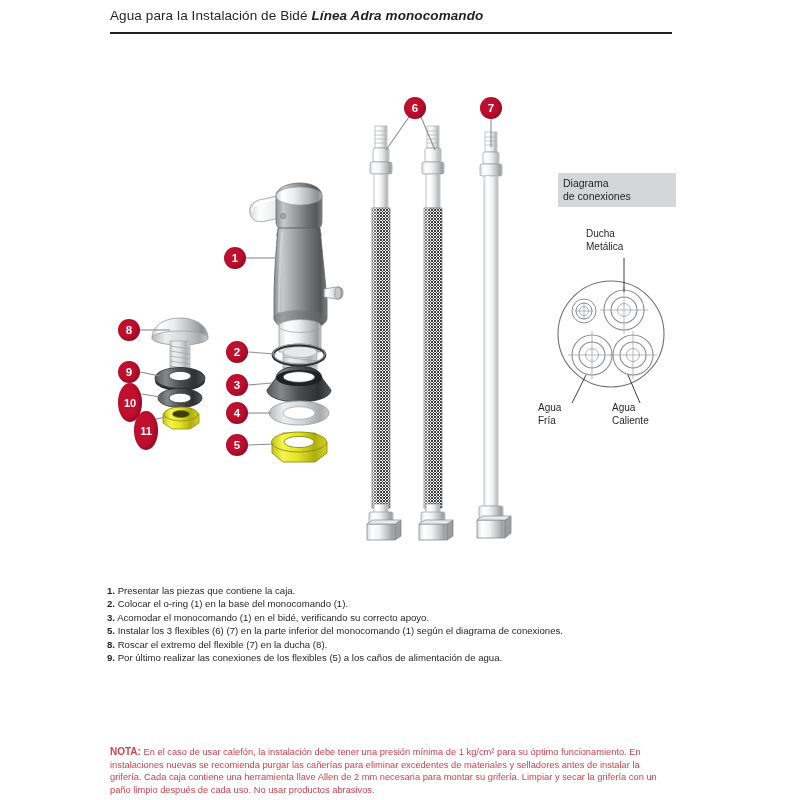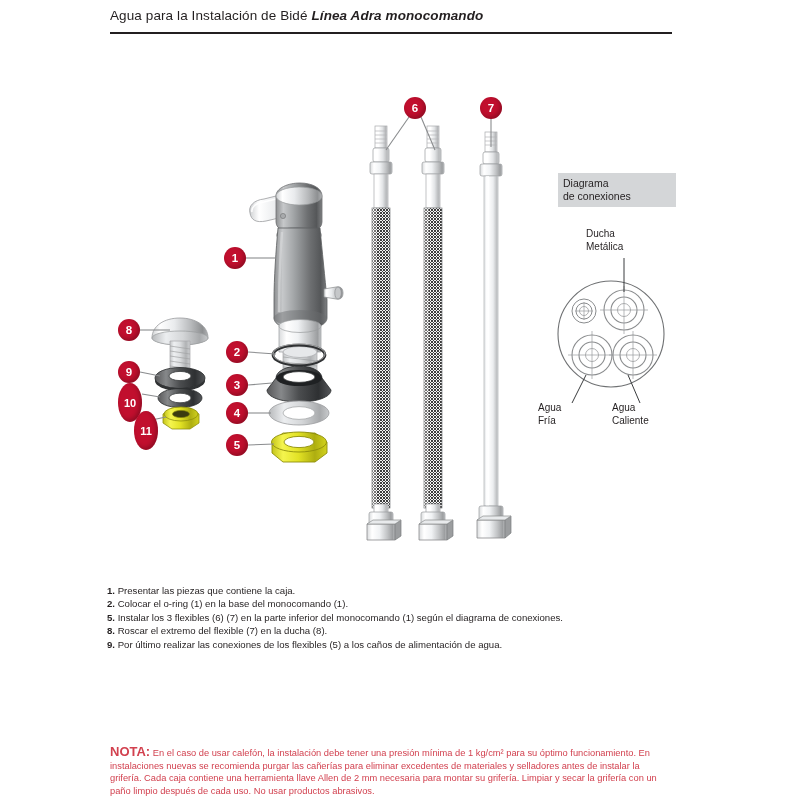--- a/index.html
+++ b/index.html
@@ -41,21 +41,21 @@
   .steps{
     position:absolute;left:107px;top:584px;width:580px;
     font-size:9.6px;line-height:13.4px;color:#231f20;
   }
   .step{display:block;white-space:pre-wrap;}
   .step b{font-weight:bold;}
   .note{
     position:absolute;left:110px;top:746px;width:562px;
     font-size:9.3px;line-height:12.6px;color:#d2414f;
   }
-  .note b{font-weight:bold;color:#d2414f;font-size:13px;}
+  .note b{font-weight:bold;color:#d2414f;font-size:10px;}
 
   
   .diag-label{
     position:absolute;left:558px;top:173px;width:118px;height:34px;
     background:#d4d6d8;color:#231f20;
     font-size:10.5px;line-height:13px;
     padding:4px 0 0 5px;box-sizing:border-box;
   }
   .diag-cap{position:absolute;font-size:10px;line-height:12.5px;color:#231f20;text-align:left;}
 </style>
@@ -403,20 +403,21 @@
 
     <div class="diag-cap" style="left:612px;top:402px;width:74px;">
       <div>Agua</div>
       <div>Caliente</div>
     </div>
   </div>
 
   <div class="steps">
     <div class="step"><b>1.</b><span> Presentar las piezas que contiene la caja.</span></div>
     <div class="step"><b>2.</b><span> Colocar el o-ring (1) en la base del monocomando (1).</span></div>
+    <div class="step"><b>3.</b><span> Acomodar el monocomando (1) en el bidé, verificando su correcto apoyo.</span></div>
     <div class="step"><b>5.</b><span> Instalar los 3 flexibles (6) (7) en la parte inferior del monocomando (1) según el diagrama de conexiones.</span></div>
     <div class="step"><b>8.</b><span> Roscar el extremo del flexible (7) en la ducha (8).</span></div>
     <div class="step"><b>9.</b><span> Por último realizar las conexiones de los flexibles (5) a los caños de alimentación de agua.</span></div>
   </div>
 
   <div class="note">
     <b>NOTA:</b><span> En el caso de usar calefón, la instalación debe tener una presión mínima de 1 kg/cm² para su óptimo funcionamiento. En instalaciones nuevas se recomienda purgar las cañerías para eliminar excedentes de materiales y selladores antes de instalar la grifería. Cada caja contiene una herramienta llave Allen de 2 mm necesaria para montar su grifería. Limpiar y secar la grifería con un paño limpio después de cada uso. No usar productos abrasivos.</span>
   </div>
 
 </div>

